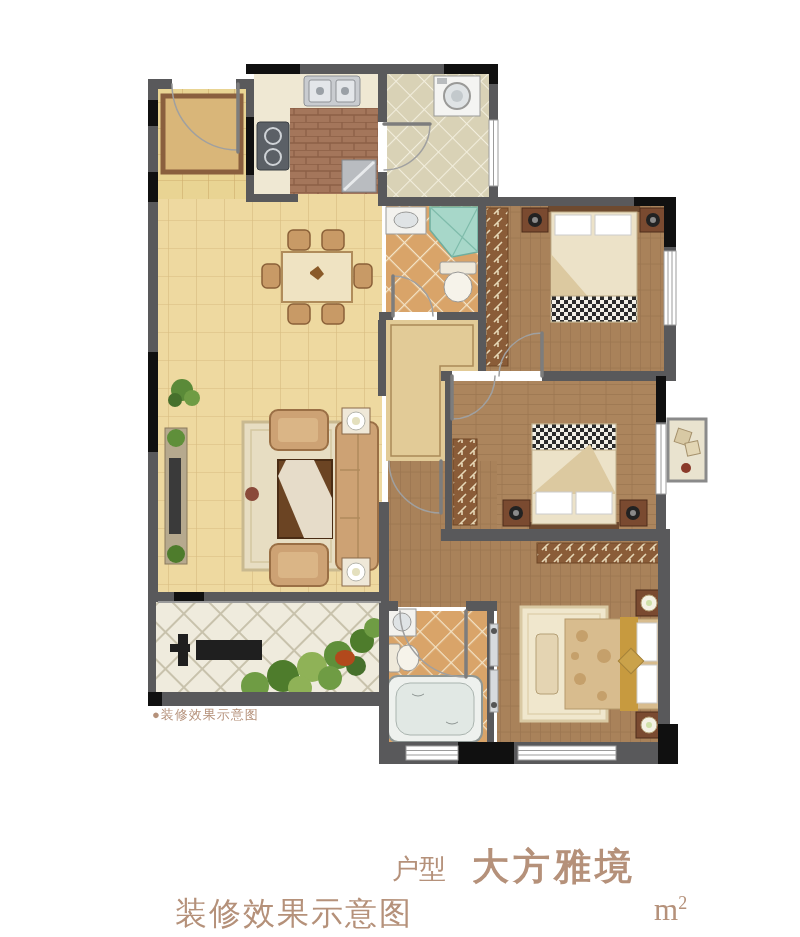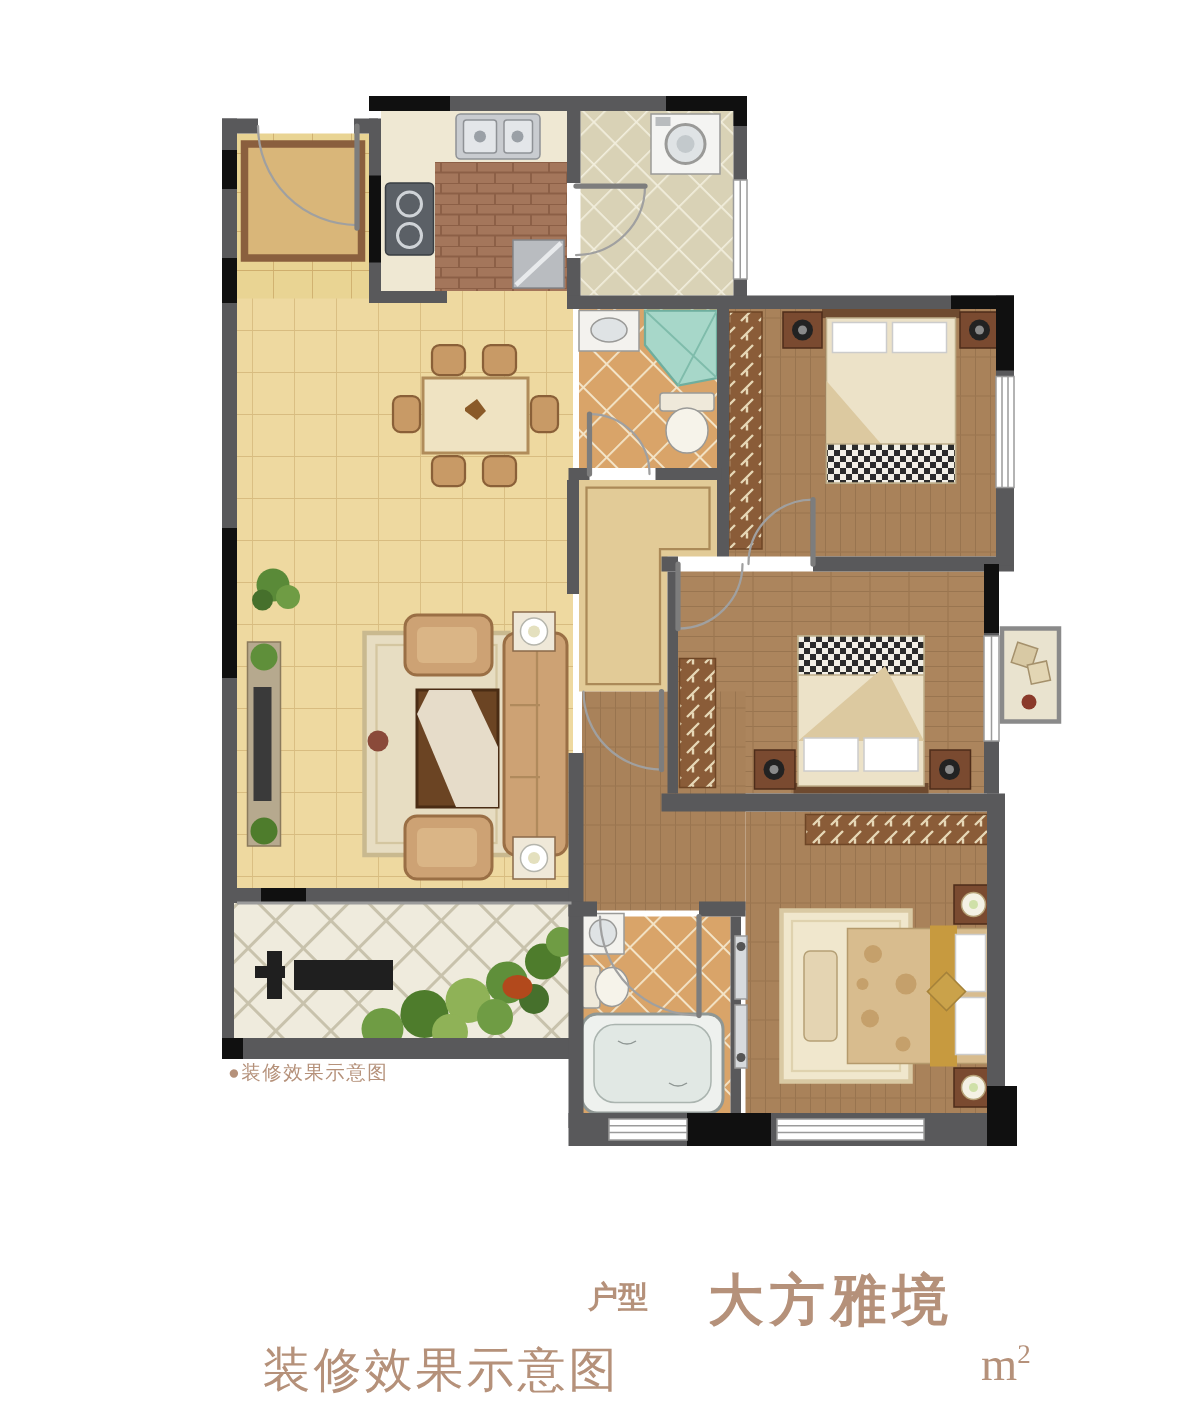--- a/index.html
+++ b/index.html
@@ -3,21 +3,21 @@
 <meta charset="utf-8">
 <style>
   html,body{margin:0;padding:0;background:#fff;}
   .stage{position:relative;width:727px;height:937px;background:#ffffff;overflow:hidden;
          font-family:"Liberation Sans",sans-serif;margin-top:24px;}
   .plan-svg{position:absolute;left:0;top:0;}
   .caption{position:absolute;left:152px;top:682px;font-size:13px;letter-spacing:1px;color:#b5917a;}
   .title-row{position:absolute;left:0;top:0;color:#b5917a;white-space:nowrap;}
   .t-code{left:230px;top:772px;font-family:"Liberation Serif",serif;font-size:86px;line-height:1;
           letter-spacing:-6px;color:#b5917a;}
-  .t-type{left:392px;top:827px;font-size:20px;font-weight:700;}
+  .t-type{left:392px;top:827px;font-size:27px;font-weight:400;}
   .t-name{left:472px;top:818px;font-size:37px;font-weight:bold;letter-spacing:4px;text-align:right;}
   .t-rooms{left:175px;top:868px;font-size:32px;letter-spacing:2px;}
   .t-area{left:415px;top:868px;font-size:32px;letter-spacing:1px;}
   .t-unit{left:654px;top:868px;font-size:31px;font-family:Liberation Serif, serif;}
   .t-unit sup{font-size:18px;}
   .divider{position:absolute;left:200px;top:916px;}
 </style>
 </head>
 <body>
 

